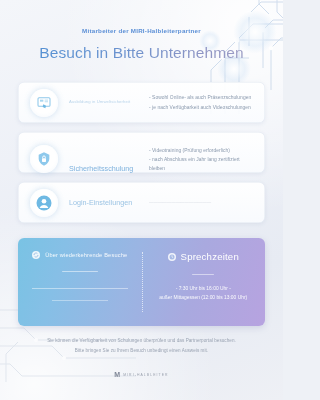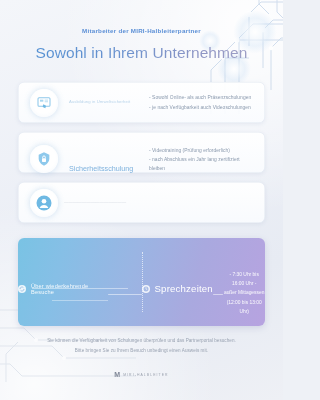--- a/index.html
+++ b/index.html
@@ -63,21 +63,21 @@
   .panel{
     position:absolute;left:18px;top:238px;width:247px;height:88px;border-radius:6px;
     background:linear-gradient(105deg,#79c3e4 0%,#86bfe6 18%,#9ab5e3 45%,#a9a9df 70%,#b7a3e0 100%);
     box-shadow:0 2px 6px rgba(130,140,185,.25);
     display:flex;overflow:hidden;
   }
   .panel:after{
     content:"";position:absolute;left:50%;top:14px;bottom:14px;width:0;
     border-left:1px dotted rgba(255,255,255,.65);
   }
-  .pcol{width:50%;position:relative;display:flex;align-items:center;padding-top:13px;box-sizing:border-box;}
+  .pcol{width:50%;position:relative;display:flex;flex-direction:column;align-items:center;padding-top:13px;box-sizing:border-box;}
   .phead{display:flex;align-items:center;gap:5px;}
   .pdot{width:8px;height:8px;border-radius:50%;background:rgba(255,255,255,.85);flex:none;
         display:flex;align-items:center;justify-content:center;}
   .ptitle{font-size:7.4px;color:#ffffff;letter-spacing:.2px;}
   .left .ptitle{font-size:5.6px;color:rgba(255,255,255,.92);}
   .right .ptitle{font-size:9.6px;}
   .rule{height:1px;background:rgba(255,255,255,.5);border-radius:1px;margin-top:12px;}
   .ptimes{margin-top:9px;text-align:center;}
   .ptimes div{font-size:4.9px;color:rgba(255,255,255,.95);line-height:1.9;}
   .left .blur{position:absolute;left:14px;right:14px;top:50px;height:1px;background:rgba(255,255,255,.45);}
@@ -128,21 +128,21 @@
       <path d="M20 90 V62 L32 50"></path>
     </g>
     <g fill="#ffffff">
         <circle cx="64" cy="30" r="2.4"></circle>
         <circle cx="50" cy="48" r="2"></circle>
         <circle cx="78" cy="66" r="2"></circle>
       </g>
   </svg>
 
   <div class="eyebrow">Mitarbeiter der MIRI-Halbleiterpartner</div>
-  <div class="title">Sowohl in Ihrem Unternehmen</div>
+  <div class="title">Besuch in Bitte Unternehmen</div>
 
   <div class="card c1" id="card1">
     <div class="card-ic">
       <svg width="16" height="16" viewBox="0 0 24 24">
         <rect x="3" y="4" width="18" height="13" rx="1.6" fill="none" stroke="#8fc8ea" stroke-width="1.6"></rect>
         <rect x="6" y="7" width="5" height="3" fill="#a8d6ef"></rect>
         <rect x="13" y="7" width="5" height="1.2" fill="#a8d6ef"></rect>
         <rect x="13" y="9.6" width="5" height="1.2" fill="#a8d6ef"></rect>
         <path d="M11 14 l4 2 -1 4 -4 -2 z" fill="#6fb9e3"></path>
       </svg>
@@ -170,20 +170,21 @@
   </div>
 
   <div class="card c3" id="card3">
     <div class="card-ic">
       <svg width="18" height="18" viewBox="0 0 24 24">
         <circle cx="12" cy="12" r="10" fill="#6fb9e3"></circle>
         <circle cx="12" cy="9.6" r="3.1" fill="#ffffff"></circle>
         <path d="M6.2 18.6 a6.2 6.2 0 0 1 11.6 0 z" fill="#ffffff"></path>
       </svg>
     </div>
+    <div class="card-label">Login-Einstellungen</div>
     <div class="bullets">
       <div>——————————————</div>
     </div>
   </div>
 
   <div class="panel">
     <div class="pcol left">
       <div class="phead">
         <span class="pdot">
           <svg width="6" height="6" viewBox="0 0 24 24">

